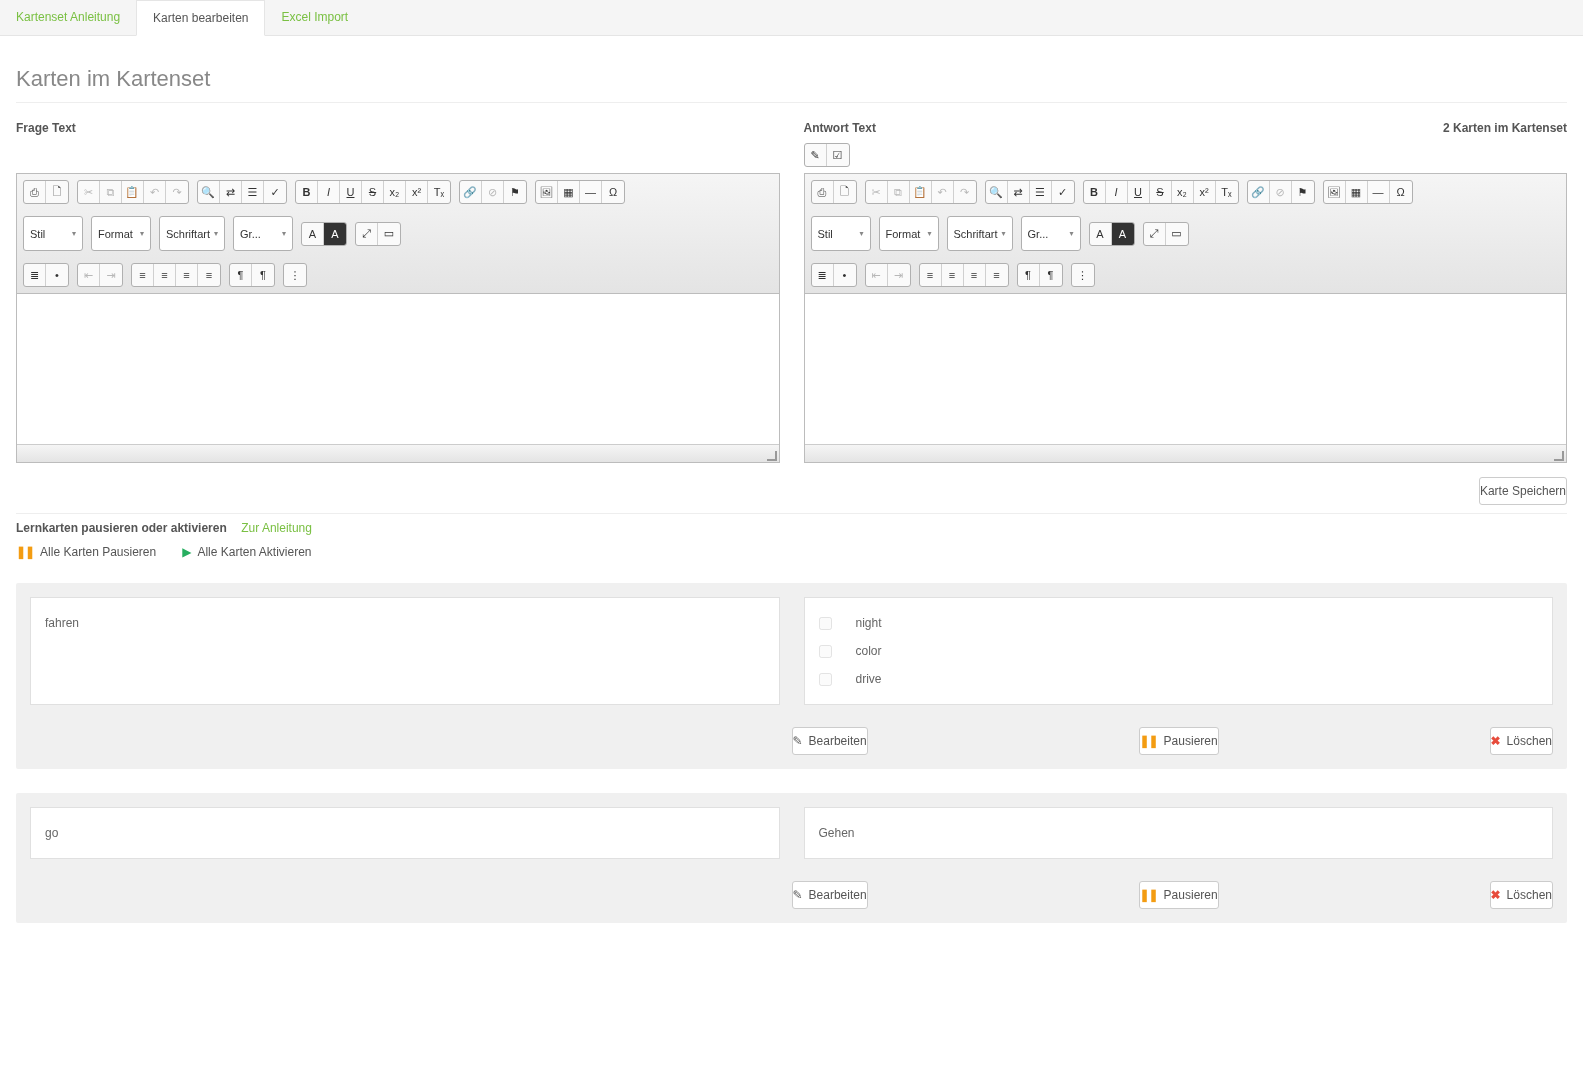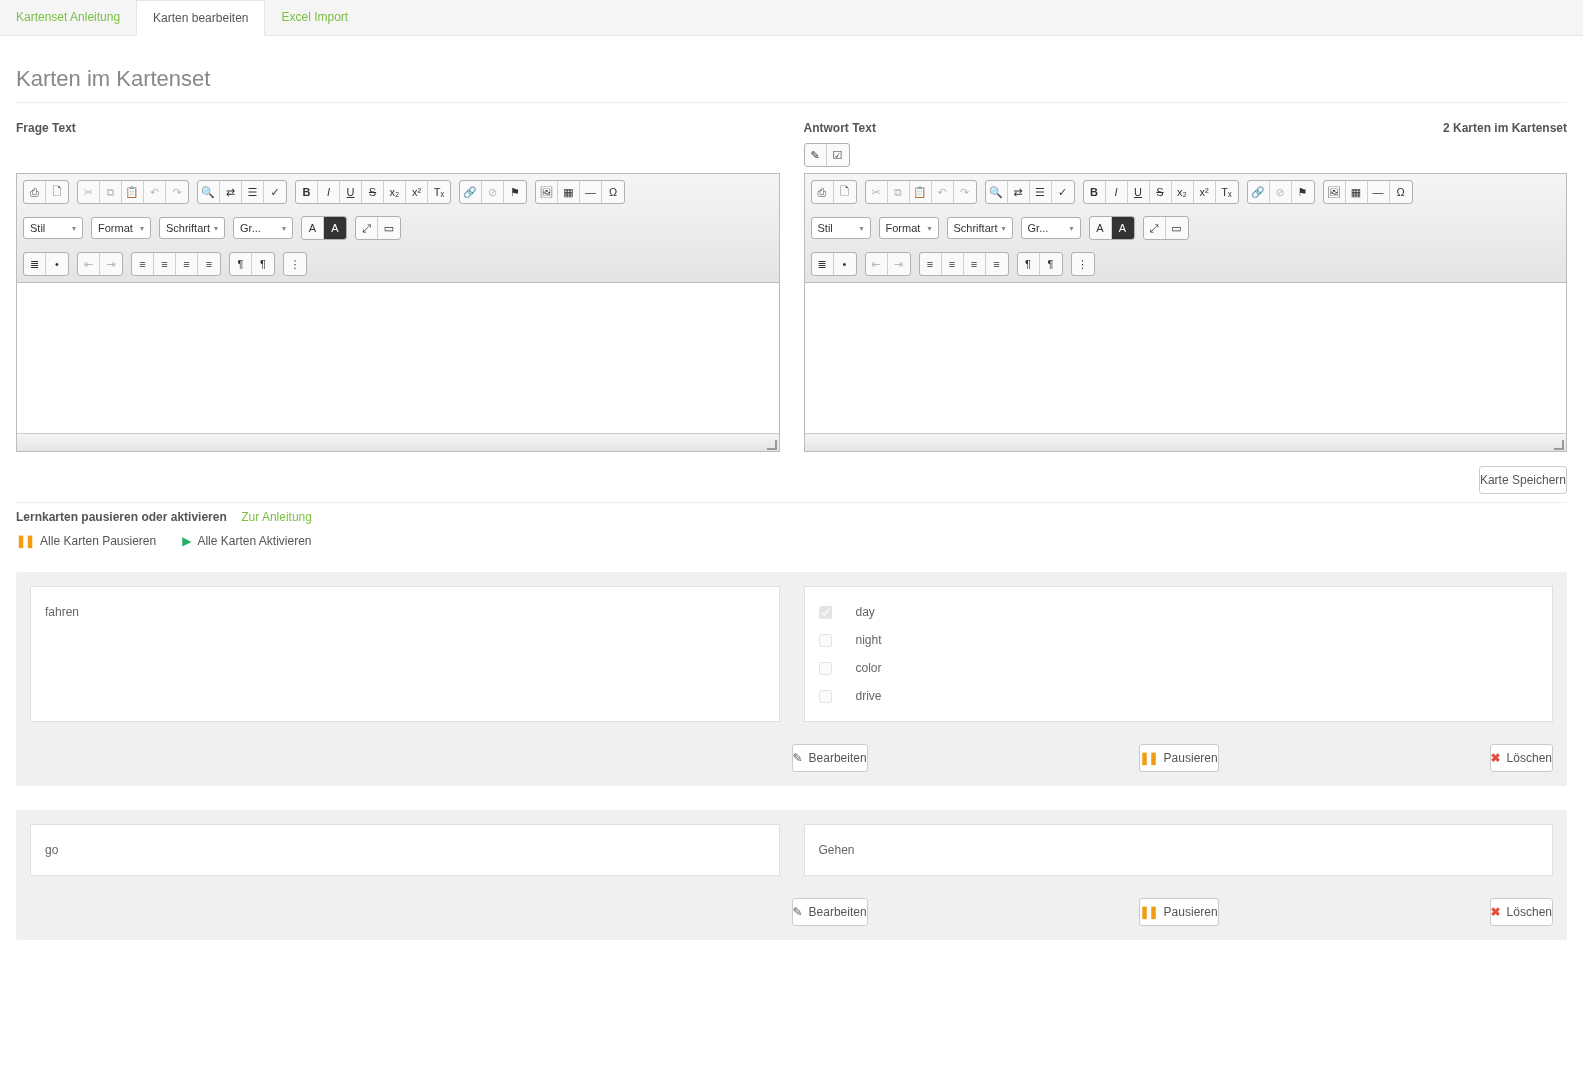--- a/index.html
+++ b/index.html
@@ -21,21 +21,21 @@
 .small-toggle { display: inline-flex; margin-bottom: 6px; }
 
 .editor-frame { border: 1px solid #bcbcbc; background: #fff; }
 .toolbar { padding: 6px 6px 2px; border-bottom: 1px solid #bcbcbc;
   background: linear-gradient(#f5f5f5,#e4e4e4);
   display: flex; flex-wrap: wrap; gap: 4px; align-items: center; }
 .tb-group { display: inline-flex; border: 1px solid #b0b0b0; border-radius: 3px; overflow: hidden; background: #fafafa; margin-right: 4px; margin-bottom: 4px; }
 .tb-btn { width: 22px; height: 22px; display: inline-flex; align-items: center; justify-content: center; cursor: pointer; border-right: 1px solid #d0d0d0; font-size: 11px; color: #333; }
 .tb-btn:last-child { border-right: none; }
 .tb-btn.disabled { color: #b8b8b8; cursor: default; }
-.tb-combo { height: 22px; display: inline-flex; align-items: center; padding: 0 6px; font-size: 11px; color: #333; border: 1px solid #b0b0b0; border-radius: 3px; background: #fff; min-width: 60px; justify-content: space-between; margin-right: 4px; margin-bottom: 4px; cursor: pointer; }
+.tb-combo { height: 35px; display: inline-flex; align-items: center; padding: 0 6px; font-size: 11px; color: #333; border: 1px solid #b0b0b0; border-radius: 3px; background: #fff; min-width: 60px; justify-content: space-between; margin-right: 4px; margin-bottom: 4px; cursor: pointer; }
 .tb-combo .caret { font-size: 8px; color: #888; margin-left: 4px; }
 
 .editor-area { min-height: 150px; background: #fff; }
 .editor-footer { height: 18px; background: linear-gradient(#f5f5f5,#e4e4e4); border-top: 1px solid #ccc; position: relative; }
 .resize-grip { position: absolute; right: 2px; bottom: 1px; width: 10px; height: 10px;
   border-right: 2px solid #999; border-bottom: 2px solid #999; }
 
 .save-row { display: flex; justify-content: flex-end; margin: 14px 0 8px; }
 .btn { display: inline-flex; align-items: center; border: 1px solid #ccc; background: #fff; padding: 6px 0; font-size: 12px; border-radius: 3px; cursor: pointer; color: #555; gap: 6px; }
 
@@ -296,24 +296,20 @@
     </div>
   </div>
 
   <div id="cards-container">
       <div class="card-block">
         <div class="card-row">
           <div class="card-box">fahren</div>
           <div class="card-box">
             <div class="answer-list">
               <div class="answer-item">
-                <input type="checkbox" disabled="" checked="" style="">
-                <span>day</span>
-              </div>
-              <div class="answer-item">
                 <input type="checkbox" disabled="" style="">
                 <span>night</span>
               </div>
               <div class="answer-item">
                 <input type="checkbox" disabled="" style="">
                 <span>color</span>
               </div>
               <div class="answer-item">
                 <input type="checkbox" disabled="" style="">
                 <span>drive</span>

